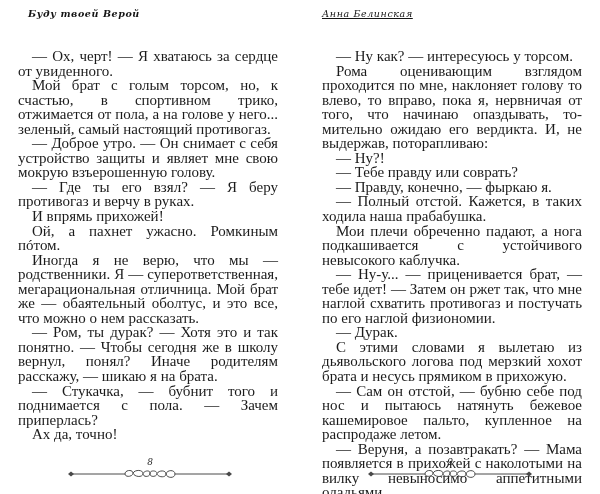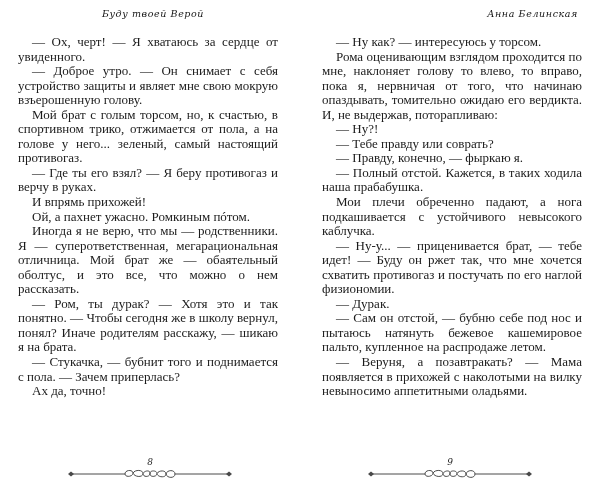--- a/index.html
+++ b/index.html
@@ -41,28 +41,28 @@
   .running-head {
     font-family: "DejaVu Serif", serif;
     font-style: italic;
     font-size: 9.5px;
     color: #141414;
     letter-spacing: 0.6px;
     height: 16px;
     line-height: 16px;
     white-space: nowrap;
   }
-  .running-head.left  { text-align: center; padding-left: 10px; }
-  .running-head.right { text-align: right; padding-right: 4px; }
+  .running-head.left  { padding-left: 10px; font-weight: bold; }
+  .running-head.right { text-align: left; padding-right: 4px; text-decoration: underline; }
 
   
   .body-text {
-    margin-top: 13px;
+    margin-top: 27px;
     font-family: "Liberation Serif", serif;
-    font-size: 13px;
+    font-size: 15px;
     line-height: 14.55px;
     color: #1b1b1b;
     text-align: justify;
     text-justify: inter-word;
     hyphens: manual;
   }
   .body-text p {
     margin: 0;
     text-indent: 14px;
   }
@@ -103,22 +103,22 @@
 </head>
 <body>
 
 <div class="spread">
 
   <div class="page page-left">
     <div class="running-head left">Буду твоей Верой</div>
 
     <div class="body-text">
       <p>— Ох, черт! — Я хватаюсь за сердце от уви­денного.</p>
+      <p>Мой брат с голым торсом, но, к счастью, в спор­тивном трико, отжимается от пола, а на голове у него... зеленый, самый настоящий противогаз.</p>
       <p>— Доброе утро. — Он снимает с себя устрой­ство защиты и являет мне свою мокрую взъеро­шенную голову.</p>
-      <p>Мой брат с голым торсом, но, к счастью, в спор­тивном трико, отжимается от пола, а на голове у него... зеленый, самый настоящий противогаз.</p>
       <p>— Где ты его взял? — Я беру противогаз и верчу в руках.</p>
       <p>И впрямь прихожей!</p>
       <p>Ой, а пахнет ужасно. Ромкиным пóтом.</p>
       <p>Иногда я не верю, что мы — родственники. Я — суперответственная, мегарациональная отлични­ца. Мой брат же — обаятельный оболтус, и это все, что можно о нем рассказать.</p>
       <p>— Ром, ты дурак? — Хотя это и так понятно. — Чтобы сегодня же в школу вернул, понял? Иначе родителям расскажу, — шикаю я на брата.</p>
       <p>— Стукачка, — бубнит того и поднимается с пола. — Зачем приперлась?</p>
       <p>Ах да, точно!</p>
     </div>
 
     <div class="folio">
@@ -146,22 +146,23 @@
     <div class="running-head right">Анна Белинская</div>
 
     <div class="body-text">
       <p>— Ну как? — интересуюсь у торсом.</p>
       <p>Рома оценивающим взглядом проходится по мне, наклоняет голову то влево, то вправо, пока я, нервничая от того, что начинаю опаздывать, то­мительно ожидаю его вердикта. И, не выдержав, поторапливаю:</p>
       <p>— Ну?!</p>
       <p>— Тебе правду или соврать?</p>
       <p>— Правду, конечно, — фыркаю я.</p>
       <p>— Полный отстой. Кажется, в таких ходила на­ша прабабушка.</p>
       <p>Мои плечи обреченно падают, а нога подкаши­вается с устойчивого невысокого каблучка.</p>
-      <p>— Ну-у... — приценивается брат, — тебе идет! — Буду он ржет так, что мне хочется схватить про­тивогаз и постучать по его наглой физиономии.</p>
+      <p>— Ну-у... — приценивается брат, — тебе идет! — Затем он ржет так, что мне наглой схватить про­тивогаз и постучать по его наглой физиономии.</p>
       <p>— Дурак.</p>
+      <p>С этими словами я вылетаю из дьявольского логова под мерзкий хохот брата и несусь прями­ком в прихожую.</p>
       <p>— Сам он отстой, — бубню себе под нос и пы­таюсь натянуть бежевое кашемировое пальто, ку­пленное на распродаже летом.</p>
       <p>— Веруня, а позавтракать? — Мама появляет­ся в прихожей с наколотыми на вилку невыносимо аппетитными оладьями.</p>
     </div>
 
     <div class="folio">
       <div class="folio-num">9</div>
       <svg class="folio-orn" width="170" height="12" viewBox="0 0 170 12">
         <g fill="none" stroke="#4a4a4a" stroke-width="1">
           <line x1="6" y1="6" x2="60" y2="6"></line>
           <line x1="110" y1="6" x2="164" y2="6"></line>

